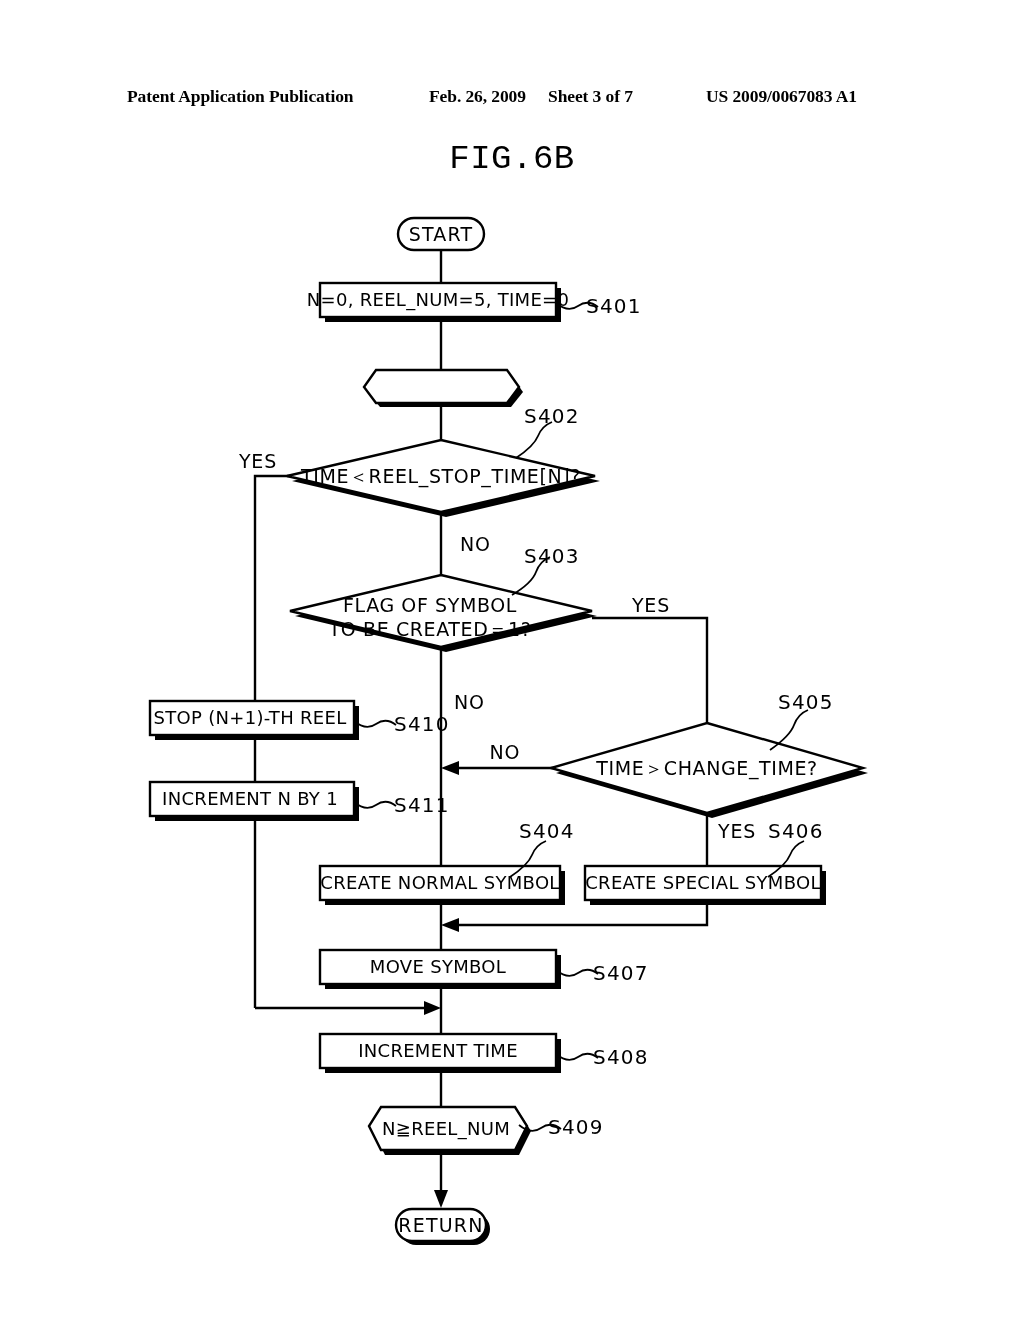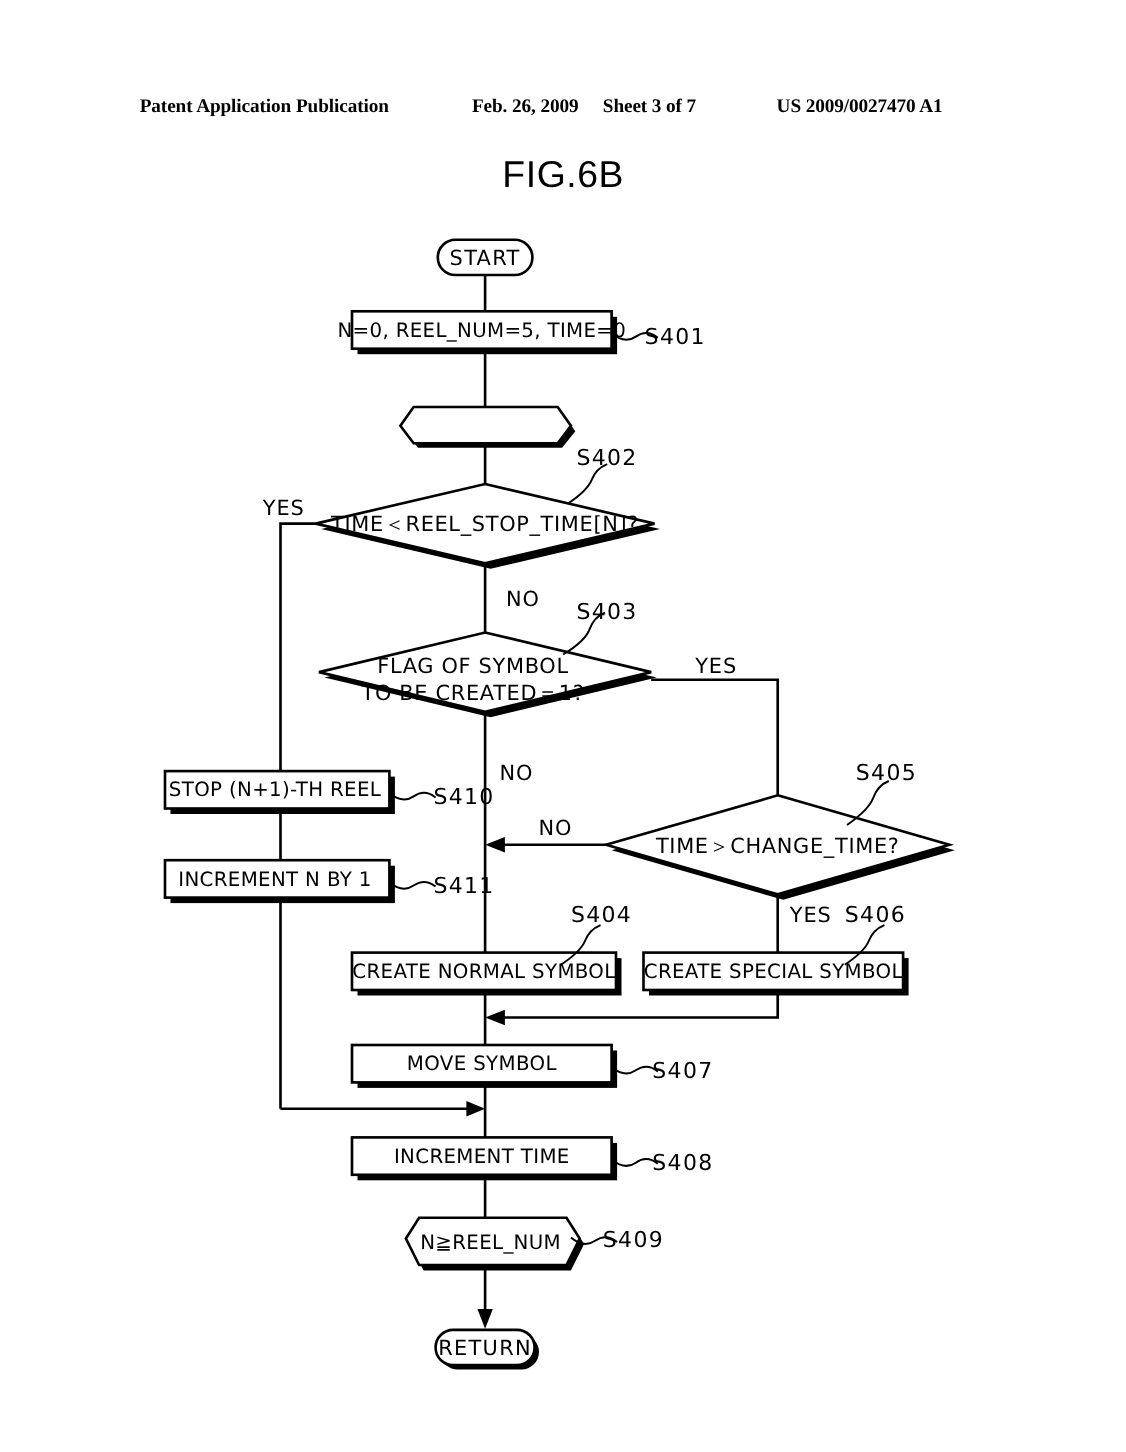--- a/index.html
+++ b/index.html
@@ -37,21 +37,21 @@
 
   
   #fig-title {
     position: absolute;
     left: 0;
     top: 140px;
     width: 1024px;
     text-align: center;
     font-size: 34px;
     letter-spacing: 0.5px;
-    font-family: Liberation Sans, sans-serif;
+    font-family: Liberation Mono, monospace;
   }
 
   
   #flowchart {
     position: absolute;
     left: 0;
     top: 0;
     width: 1024px;
     height: 1320px;
   }
@@ -70,21 +70,21 @@
   .conn        { stroke: #000000; stroke-width: 2.4; fill: none; }
   .leader      { stroke: #000000; stroke-width: 1.8; fill: none; }
 </style>
 </head>
 <body>
 
 <div id="page-header">
   <span class="hdr-pub">Patent Application Publication</span>
   <span class="hdr-date">Feb. 26, 2009</span>
   <span class="hdr-sheet">Sheet 3 of 7</span>
-  <span class="hdr-num">US 2009/0027470 A1</span>
+  <span class="hdr-num">US 2009/0067083 A1</span>
 </div>
 
 <div id="fig-title">FIG.6B</div>
 
 <svg id="flowchart" viewBox="0 0 1024 1320">
 
   <g>
 
     <line class="conn" x1="441" y1="248" x2="441" y2="283"></line>
 

